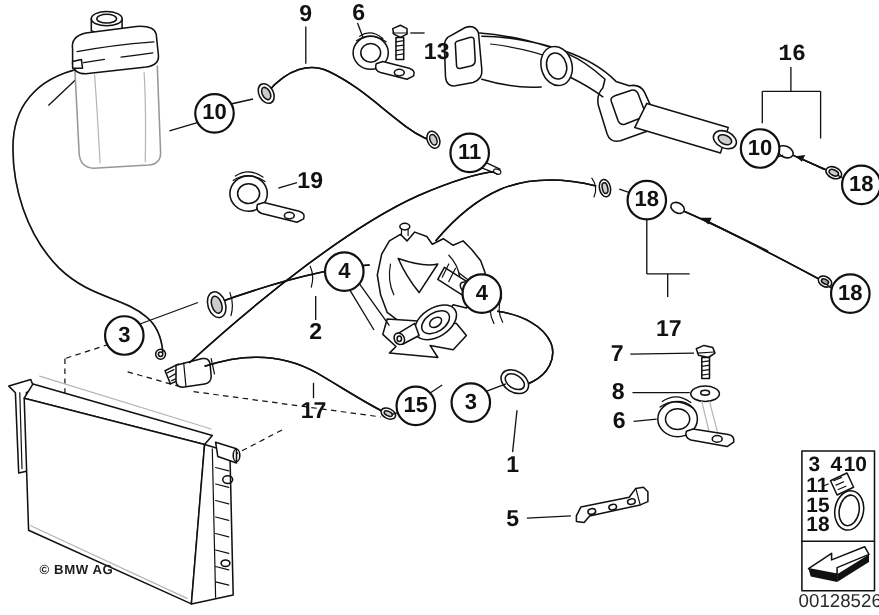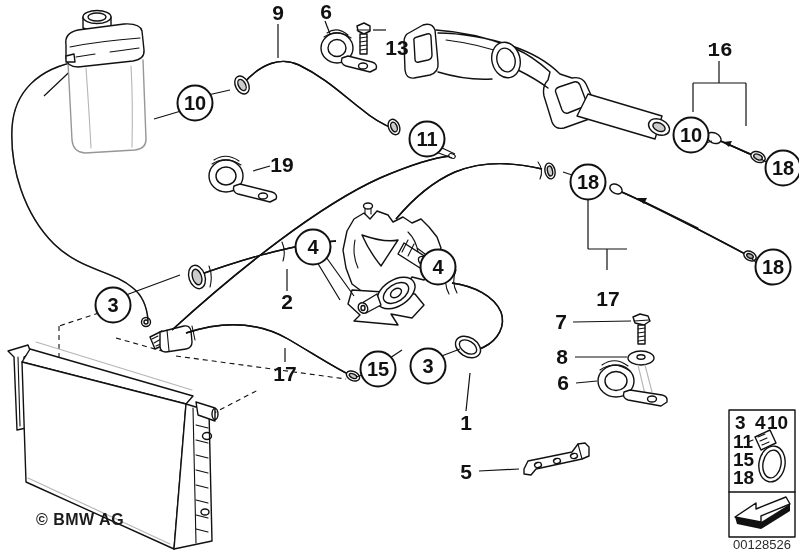--- a/index.html
+++ b/index.html
@@ -21,22 +21,22 @@
   .tube{stroke-linecap:butt;}
   .callout-circle{
     position:absolute;width:33px;height:33px;border:2.4px solid #111;border-radius:50%;
     background:#fff;display:flex;align-items:center;justify-content:center;
     font-weight:bold;font-size:20px;color:#111;transform:translate(-50%,-50%);z-index:3;
   }
   .callout-plain{
     position:absolute;font-weight:bold;font-size:21px;color:#111;
     transform:translate(-50%,-50%);z-index:3;white-space:nowrap;
   }
-  .copyright{position:absolute;left:36px;top:511px;font-size:16px;font-weight:bold;color:#1c1c1c;z-index:3;letter-spacing:0.5px;}
-  .image-number{position:absolute;left:726px;top:537px;width:72px;text-align:center;font-size:13px;color:#2b2b2b;z-index:3;}
+  .copyright{position:absolute;left:36px;top:511px;font-size:12px;font-weight:bold;color:#1c1c1c;z-index:3;letter-spacing:0.5px;}
+  .image-number{position:absolute;left:726px;top:537px;width:72px;text-align:center;font-size:17px;color:#2b2b2b;z-index:3;}
   .legend-num{position:absolute;font-weight:bold;font-size:19px;color:#111;z-index:3;}
 </style>
 </head>
 <body>
 
 <div class="stage">
 
 <svg width="799" height="559" viewBox="0 0 799 559">
 
   <g>

